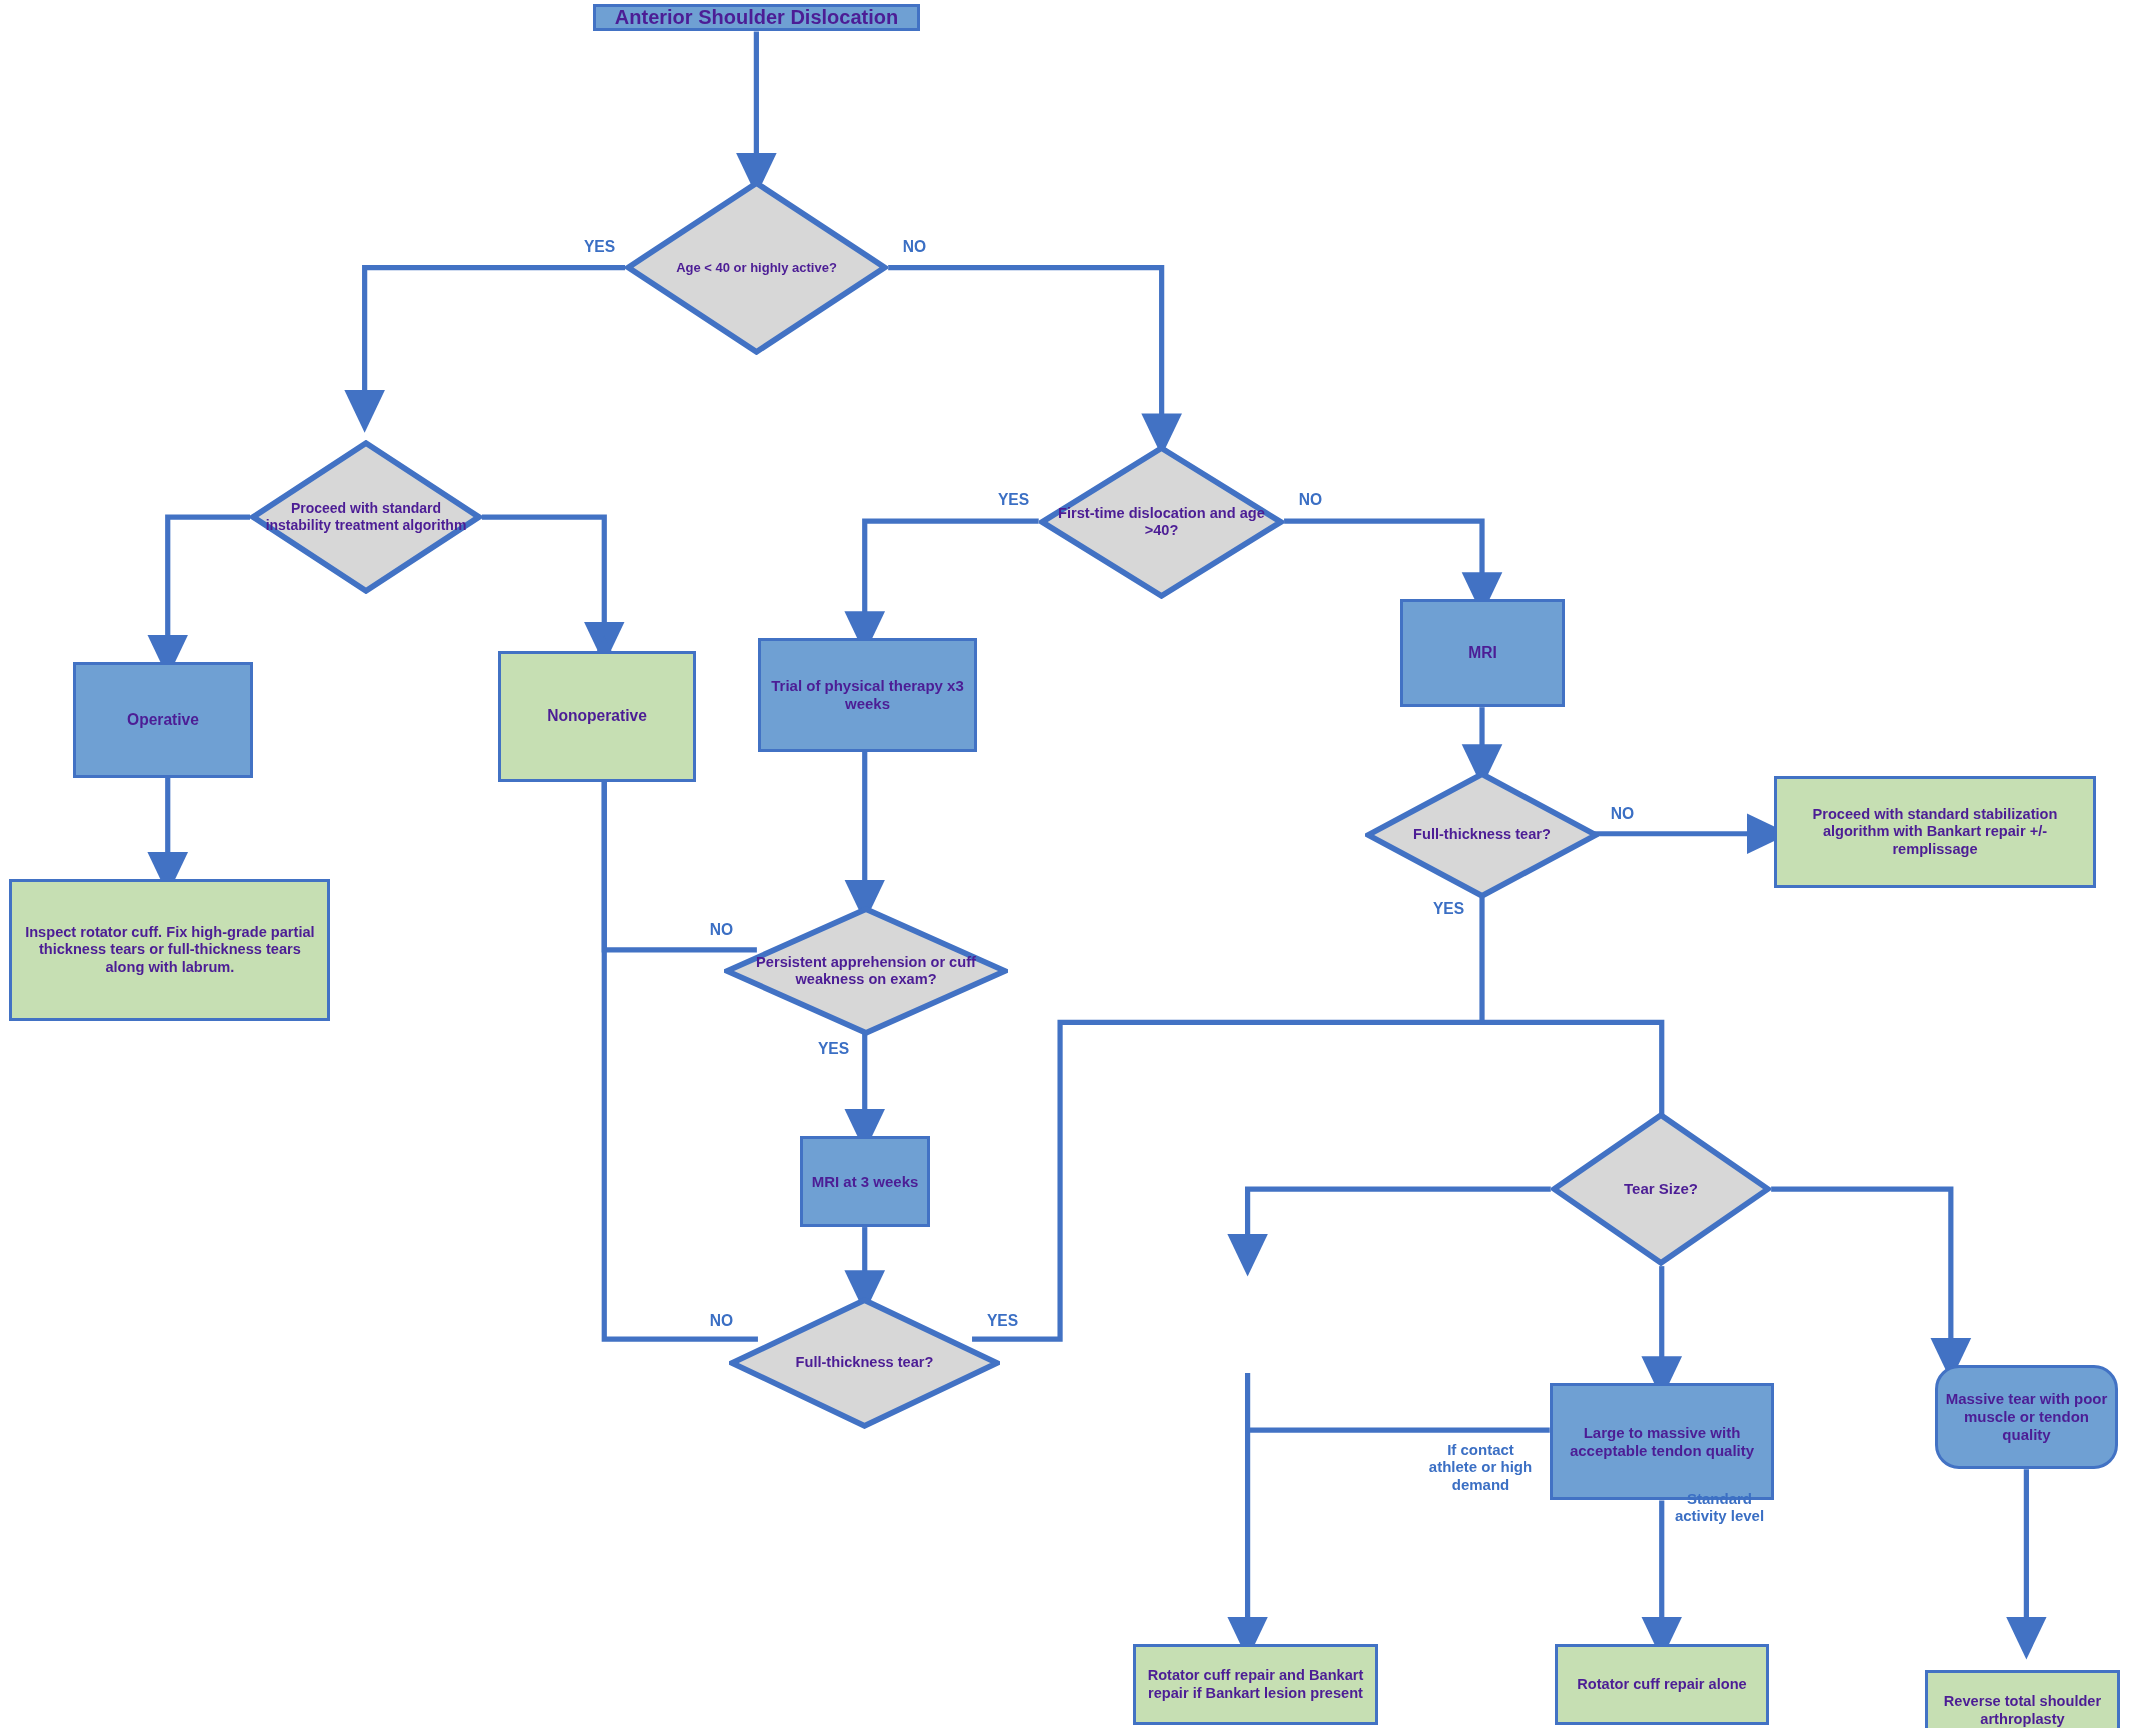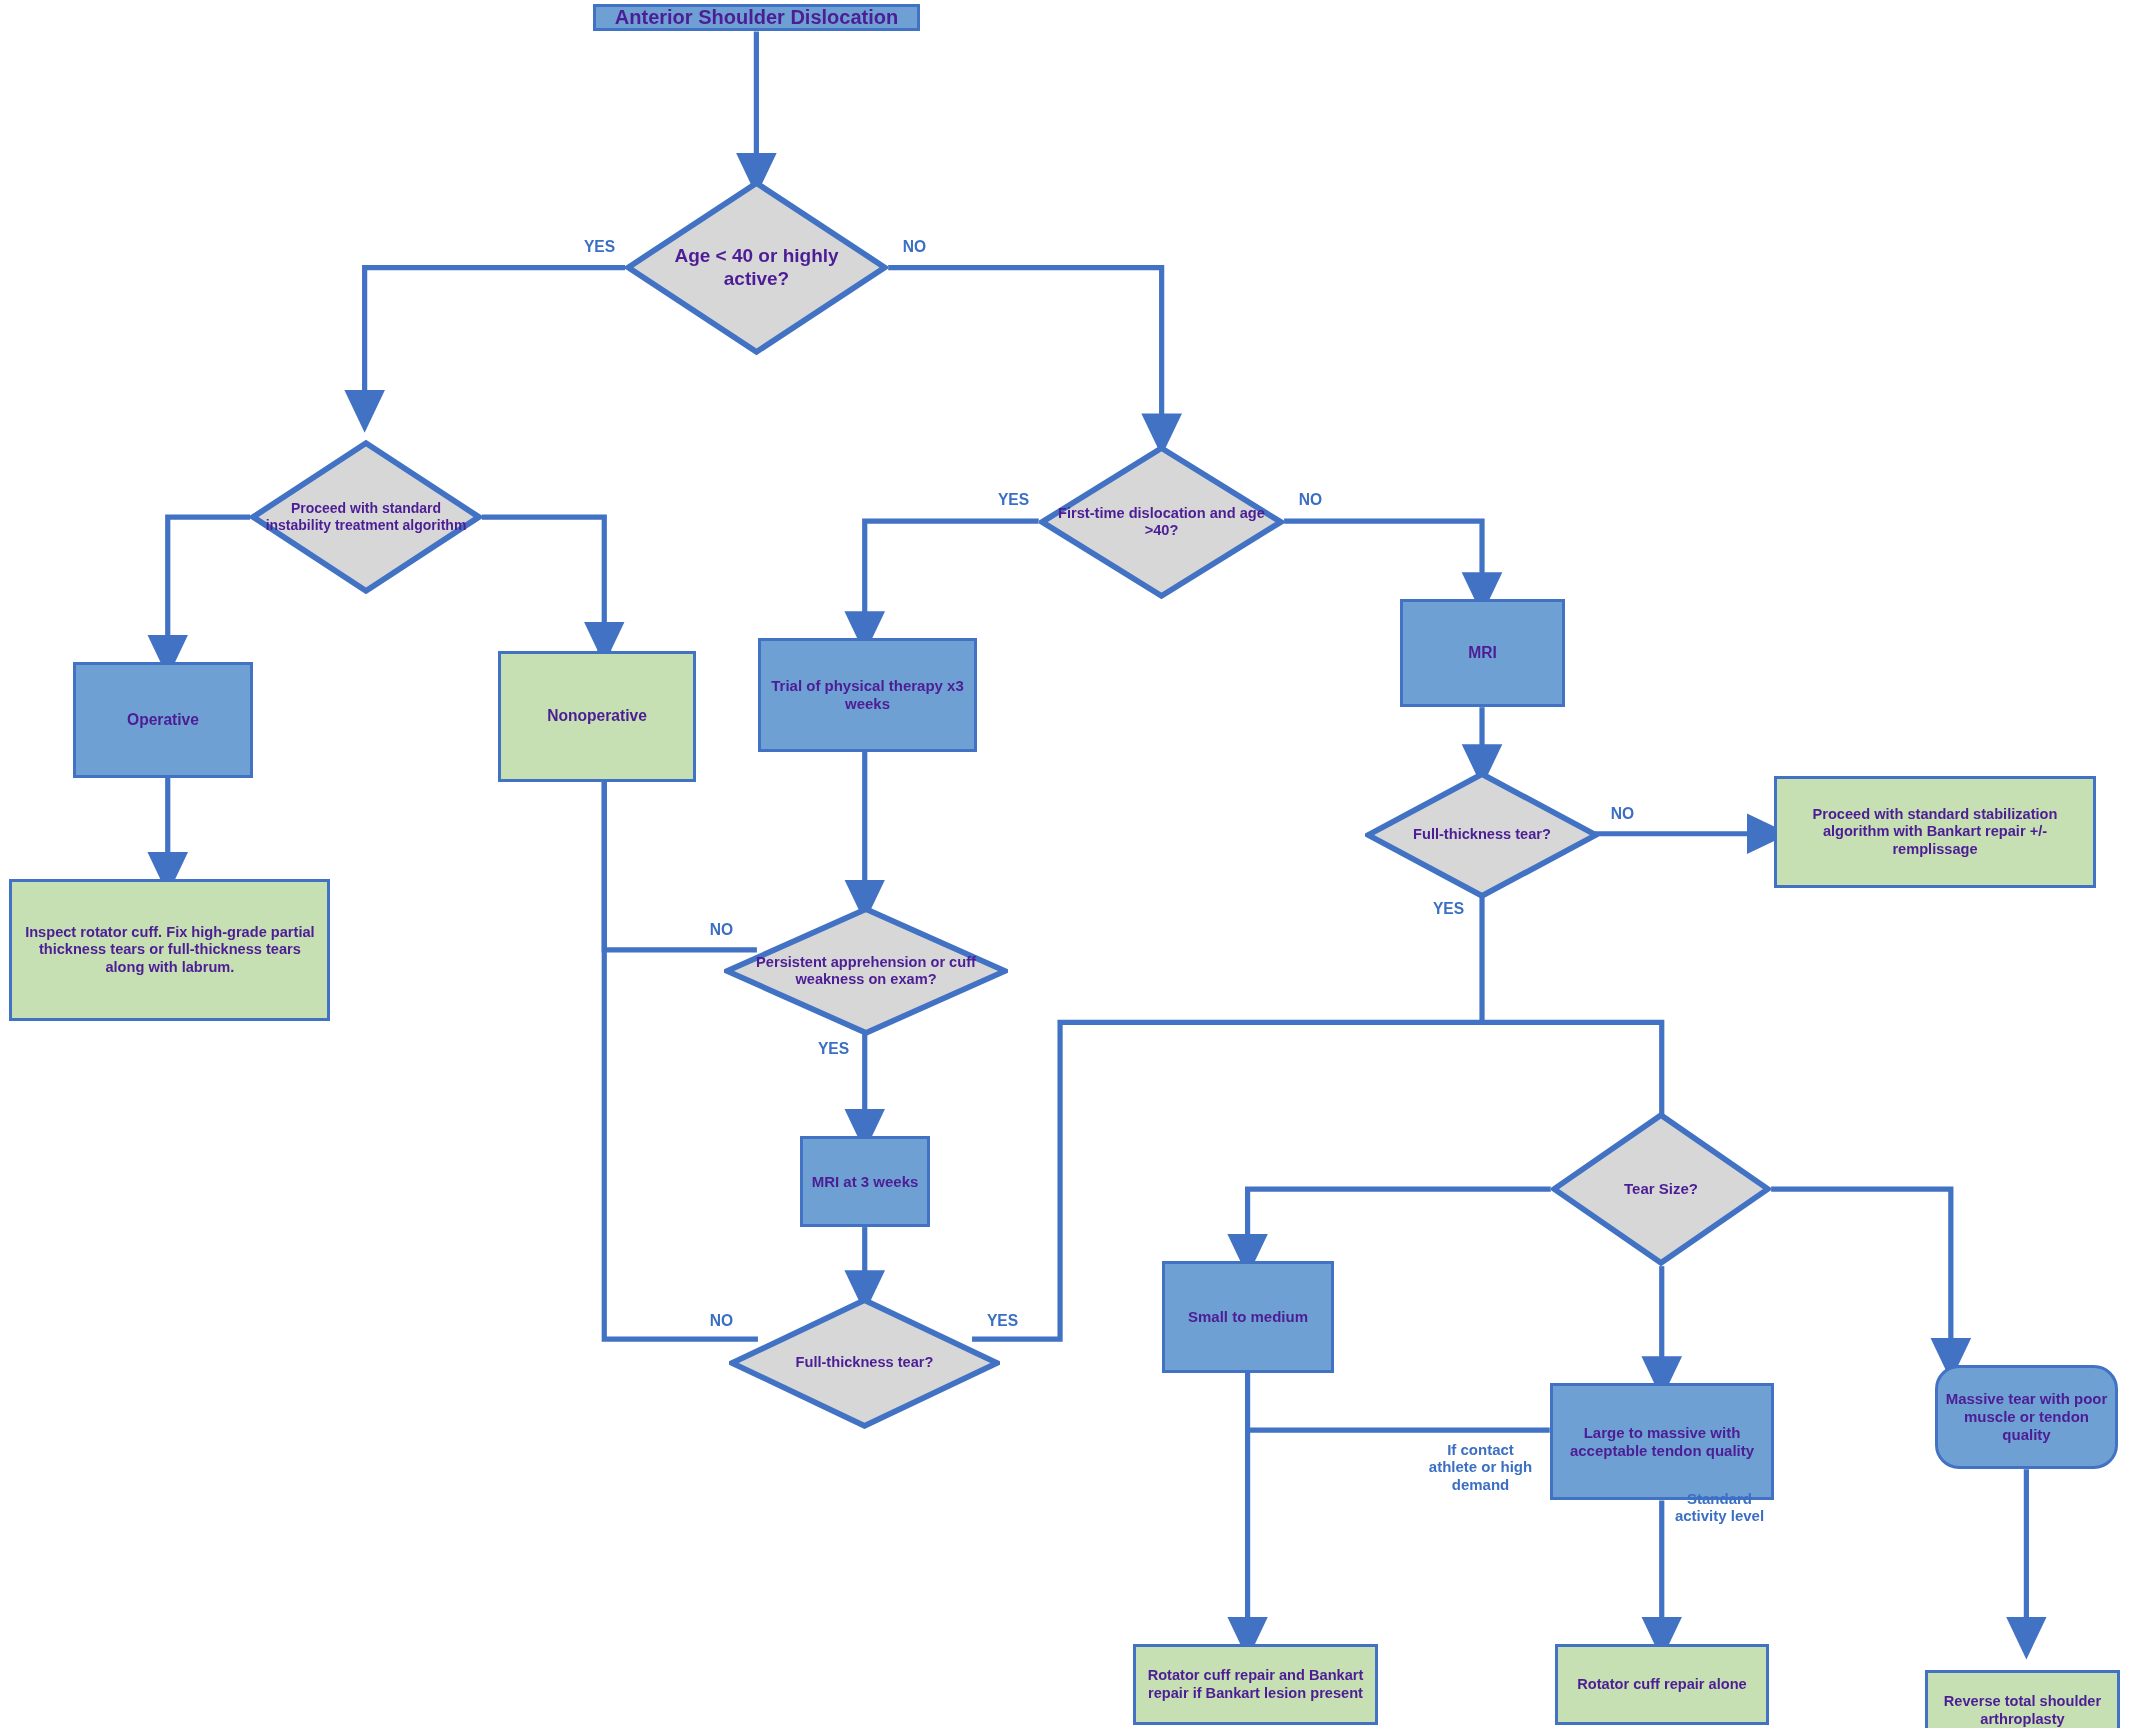--- a/index.html
+++ b/index.html
@@ -79,21 +79,21 @@
       <path d="M3190,2880 V3155" marker-end="url(#ah)"></path>
 
       <path d="M3890,2820 V3155" marker-end="url(#ah)"></path>
     </g>
   </svg>
 
   <div class="node box blue" style="left:593px;top:4.2px;width:327px;height:27px;font-size:20px;">
     <span class="txt">Anterior Shoulder Dislocation</span>
   </div>
 
-  <div class="node diamond" style="left:625px;top:180px;width:263px;height:175px;font-size:19px;">
+  <div class="node diamond" style="left:625px;top:180px;width:263px;height:175px;font-size:13px;">
     <svg class="dshape" viewBox="0 0 505 336" preserveAspectRatio="none">
       <polygon points="252.5,6 499,168 252.5,330 6,168" fill="#d7d7d7" stroke="#4272c4" stroke-width="11"></polygon>
     </svg>
     <span class="txt">Age &lt; 40 or highly active?</span>
   </div>
 
   <div class="node diamond" style="left:250px;top:440px;width:232px;height:154px;font-size:14px;">
     <svg class="dshape" viewBox="0 0 445 295" preserveAspectRatio="none">
       <polygon points="222.5,6 439,147.5 222.5,289 6,147.5" fill="#d7d7d7" stroke="#4272c4" stroke-width="11"></polygon>
     </svg>
@@ -156,23 +156,20 @@
     <span class="txt">Proceed with standard stabilization algorithm with Bankart repair +/- remplissage</span>
   </div>
 
   <div class="node diamond" style="left:1551px;top:1112px;width:220px;height:154px;font-size:15px;">
     <svg class="dshape" viewBox="0 0 423 295" preserveAspectRatio="none">
       <polygon points="211.5,6 417,147.5 211.5,289 6,147.5" fill="#d7d7d7" stroke="#4272c4" stroke-width="11"></polygon>
     </svg>
     <span class="txt">Tear Size?</span>
   </div>
 
-  <div class="node box blue" style="left:1162px;top:1261px;width:172px;height:112px;font-size:15px;">
-    <span class="txt">Small to medium</span>
-  </div>
 
   <div class="node box blue" style="left:1550px;top:1383px;width:224px;height:117px;font-size:15px;">
     <span class="txt">Large to massive with acceptable tendon quality</span>
   </div>
 
   <div class="node box blue" style="left:1935px;top:1365px;width:183px;height:104px;font-size:15px;border-radius:24px;">
     <span class="txt">Massive tear with poor muscle or tendon quality</span>
   </div>
 
   <div class="node box green" style="left:1133px;top:1644px;width:245px;height:81px;font-size:14.6px;">

